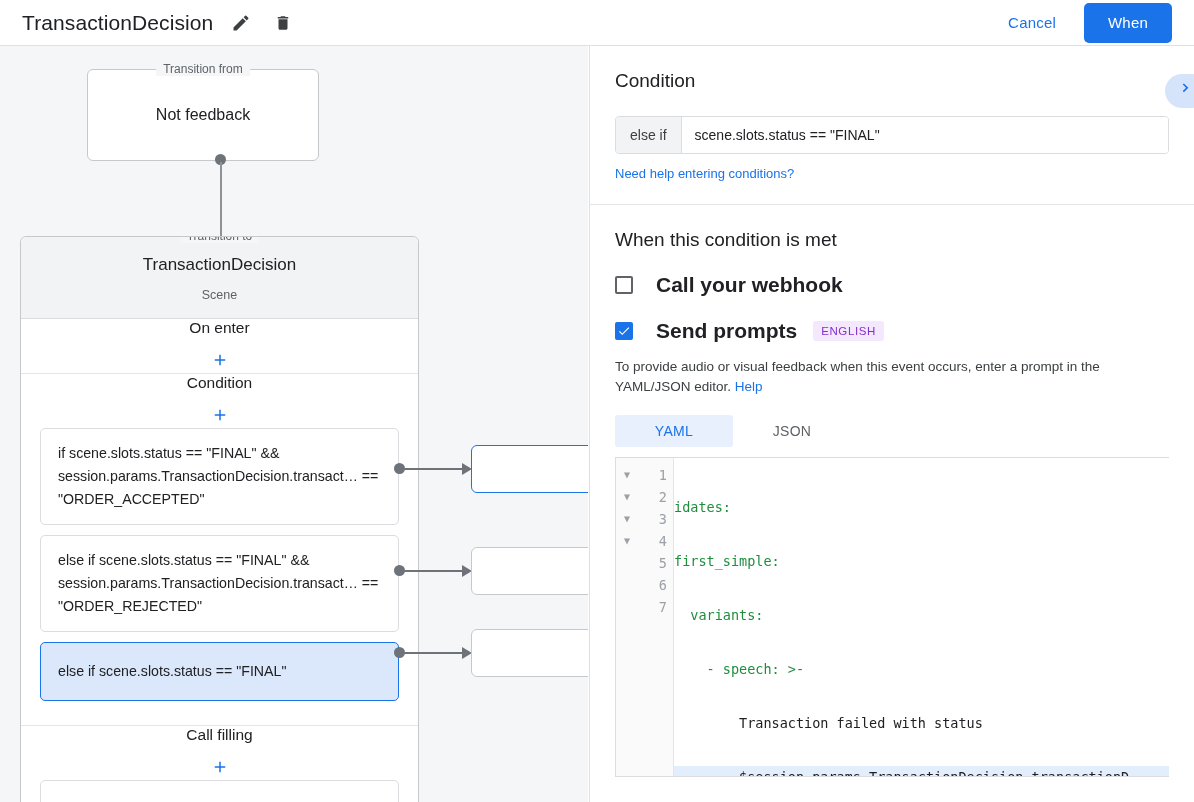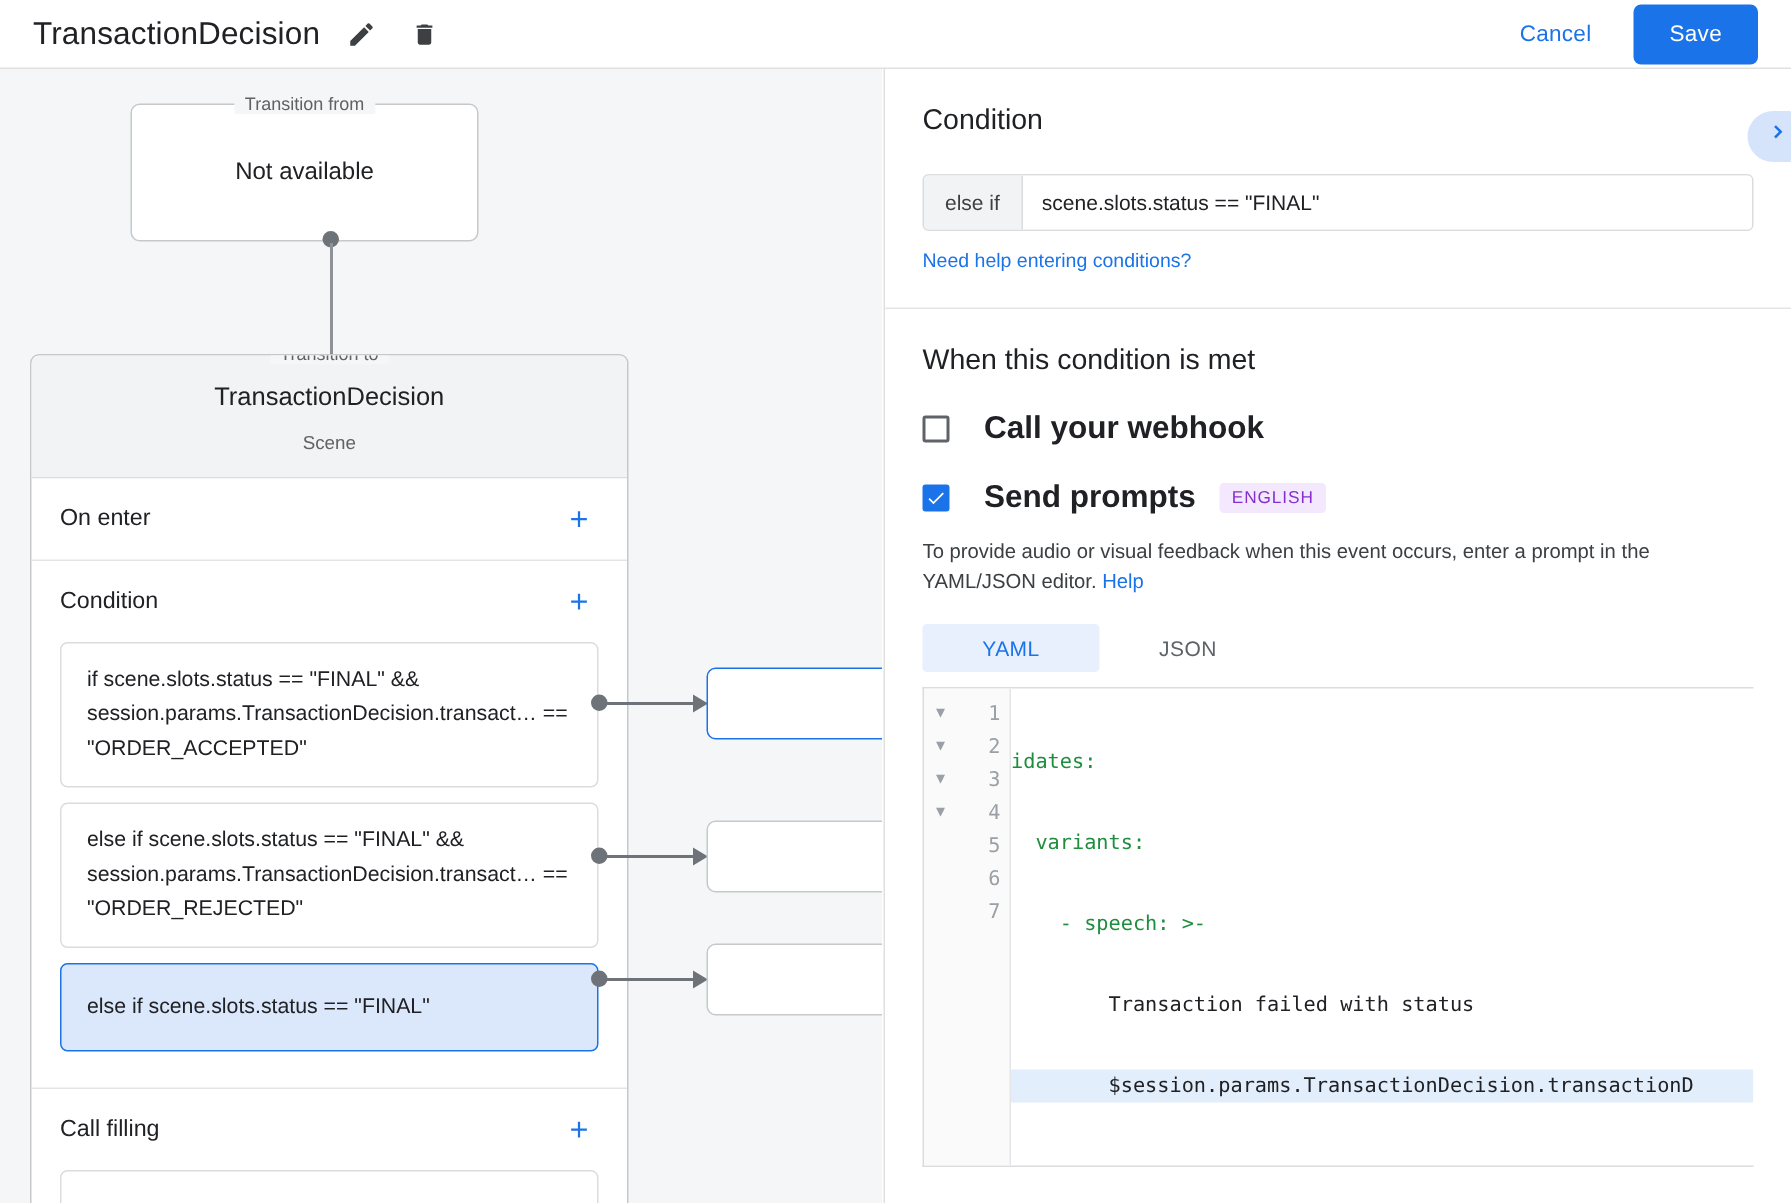--- a/index.html
+++ b/index.html
@@ -98,21 +98,21 @@
     padding: 18px 0 16px; text-align: center;
     border-radius: 6px 6px 0 0;
   }
   .tto-title { font-size: 17px; color: #202124; }
   .tto-sub { font-size: 12.5px; color: #5f6368; margin-top: 13px; }
 
   .section { border-bottom: 1px solid #e3e5e7; padding: 0 0 14px; }
   .section:last-child { border-bottom: none; }
   .section-header {
     display: flex; align-items: center; justify-content: space-between;
-    height: 54px; padding: 0 19px 0 19px;
+    height: 54px; padding: 0 19px 0 19px; flex-direction: column;
   }
   .section-title { font-size: 15.5px; color: #202124; }
   .plus-btn {
     width: 26px; height: 26px; display: flex; align-items: center; justify-content: center;
     cursor: pointer;
   }
   .plus-btn svg { display: block; }
   .section.no-pad { padding-bottom: 0; }
   .section.no-pad .section-header { height: 54px; }
 
@@ -260,29 +260,29 @@
     <span>
       <svg width="18" height="20" viewBox="0 0 24 24" fill="#3c4043">
         <path d="M6 19c0 1.1.9 2 2 2h8c1.1 0 2-.9 2-2V7H6v12zM19 4h-3.5l-1-1h-5l-1 1H5v2h14V4z"></path>
       </svg>
     </span>
   </div>
 
   <div class="topbar-spacer"></div>
 
   <button class="cancel-btn">Cancel</button>
-  <button class="save-btn">Save</button>
+  <button class="save-btn">When</button>
 </div>
 
 <div class="canvas">
   <div class="canvas-inner">
 
     <div class="fieldset-card" id="tfrom">
       <div class="fieldset-legend">Transition from</div>
-      <div class="body">Not available</div>
+      <div class="body">Not feedback</div>
     </div>
 
     <div class="arrow-wrap">
       <div class="arrow-dot"></div>
       <div class="arrow-line"></div>
       <div class="arrow-head"></div>
     </div>
 
     <div class="fieldset-card" id="tto">
       <div class="fieldset-legend">Transition to</div>
@@ -426,20 +426,21 @@
           </div>
         <div class="gline">
             <span>6</span>
           </div>
         <div class="gline">
             <span>7</span>
           </div>
       </div>
       <div class="code">
         <div class="cline tok-key">idates:</div>
+        <div class="cline tok-key">first_simple:</div>
         <div class="cline tok-key">  variants:</div>
         <div class="cline tok-key">    - speech: &gt;-</div>
         <div class="cline tok-plain">        Transaction failed with status</div>
         <div class="cline tok-plain hl">        $session.params.TransactionDecision.transactionD</div>
         
       </div>
     </div>
   </div>
 </div>
 

